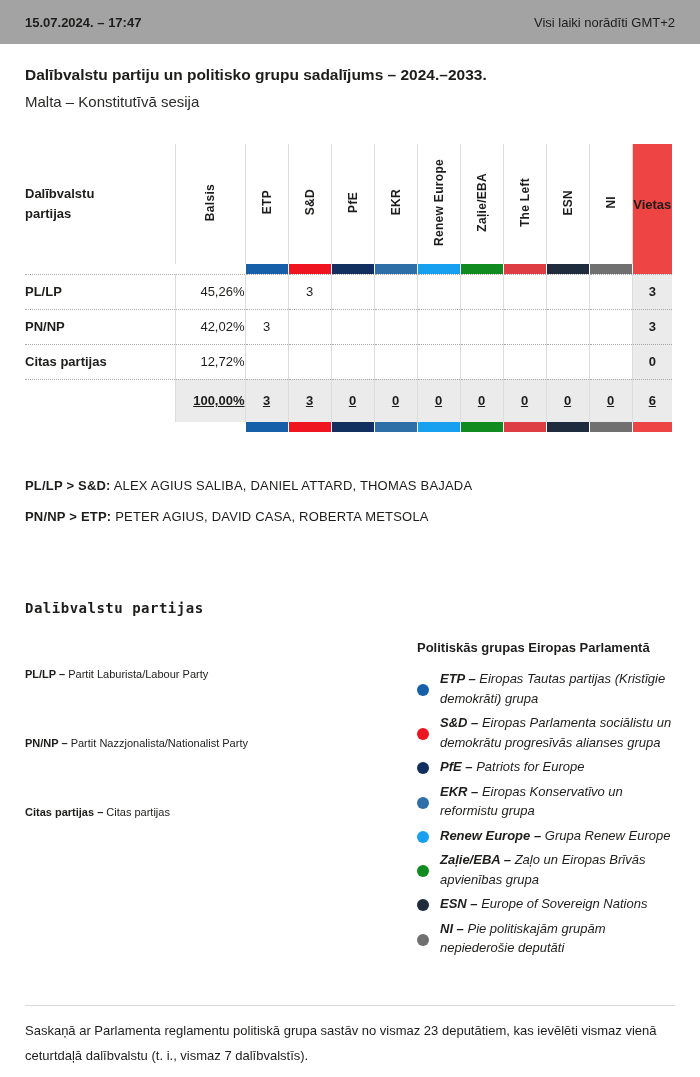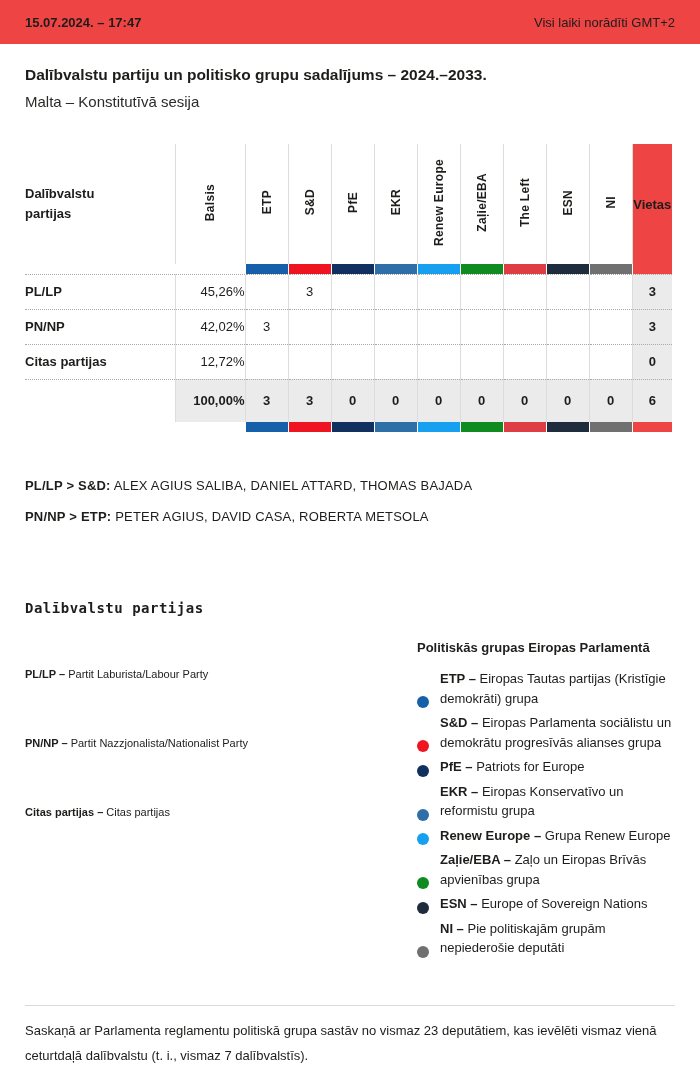--- a/index.html
+++ b/index.html
@@ -5,21 +5,21 @@
   * { margin: 0; padding: 0; box-sizing: border-box; }
   html, body { background: #fff; }
   body {
     width: 700px; height: 1077px; overflow: hidden;
     font-family: "Liberation Sans", sans-serif;
     color: #1d1d1b; position: relative;
   }
 
   
   .topband {
-    height: 44px; background: #ef4444;
+    height: 44px; background: #a3a3a3;
     display: flex; align-items: center; justify-content: space-between;
     padding: 0 25px; font-size: 13px;
   }
   .topband .dt { font-weight: bold; }
 
   
   .title { margin: 22px 25px 0; font-size: 15.5px; font-weight: bold; }
   .subtitle { margin: 9px 25px 0; font-size: 15px; font-weight: normal; color: #2b2b29; }
 
   
@@ -49,21 +49,21 @@
 
   tr.barrow td { height: 10px; border-left: 1px solid #fff; }
   tr.barrow td:first-child, tr.barrow td:nth-child(2) { border-left: none; background: #fff; }
 
   tr.datarow td { height: 35px; border-top: 1px dotted #a9a9a9; }
   td.party-cell { font-weight: bold; text-align: left; }
   td.pct-cell { text-align: right; padding-right: 10px; }
   td.seat-cell { text-align: center; }
   td.vietas-cell { text-align: center; font-weight: bold; background: #ebebeb; }
 
-  tr.totalrow td { height: 43px; border-top: 1px dotted #a9a9a9; background: #ebebeb; font-weight: bold; }
+  tr.totalrow td { height: 43px; border-top: 1px dotted #a9a9a9; background: #ebebeb; font-weight: bold; text-decoration: underline; }
   tr.totalrow td:first-child { background: #fff; }
 
   
   .members { margin: 46px 25px 0; }
   .member-line { font-size: 13px; margin-bottom: 16px; letter-spacing: .2px; }
   .member-line .lbl { font-weight: bold; }
 
   
   .legends { display: flex; margin: 76px 25px 0; }
   .legend-left { width: 392px; }
@@ -71,21 +71,21 @@
     font-family: "DejaVu Sans Mono", monospace;
     font-size: 14px; font-weight: bold; letter-spacing: .5px;
   }
   .legend-left ul { list-style: none; margin-top: 14px; }
   .legend-left li { font-size: 11px; line-height: 22px; margin-top: 47px; }
   .legend-left .b { font-weight: bold; }
 
   .legend-right { width: 258px; margin-top: 40px; }
   .legend-right h3 { font-size: 13px; font-weight: bold; }
   .legend-right ul { list-style: none; margin-top: 14px; }
-  .legend-right li { display: flex; align-items: flex-end; margin-bottom: 5px; }
+  .legend-right li { display: flex; align-items: center; margin-bottom: 5px; font-style: italic; }
   .legend-right .dot {
     width: 12px; height: 12px; border-radius: 50%;
     flex: 0 0 12px; margin: 3px 11px 0 0; background: #888;
   }
   .legend-right .txt { font-size: 13px; line-height: 19.5px; }
   .legend-right .b { font-weight: bold; }
 
   
   .footnote {
     margin: 42px 25px 0; border-top: 1px solid #d9d9d9; border-bottom: 1px solid #d9d9d9;

